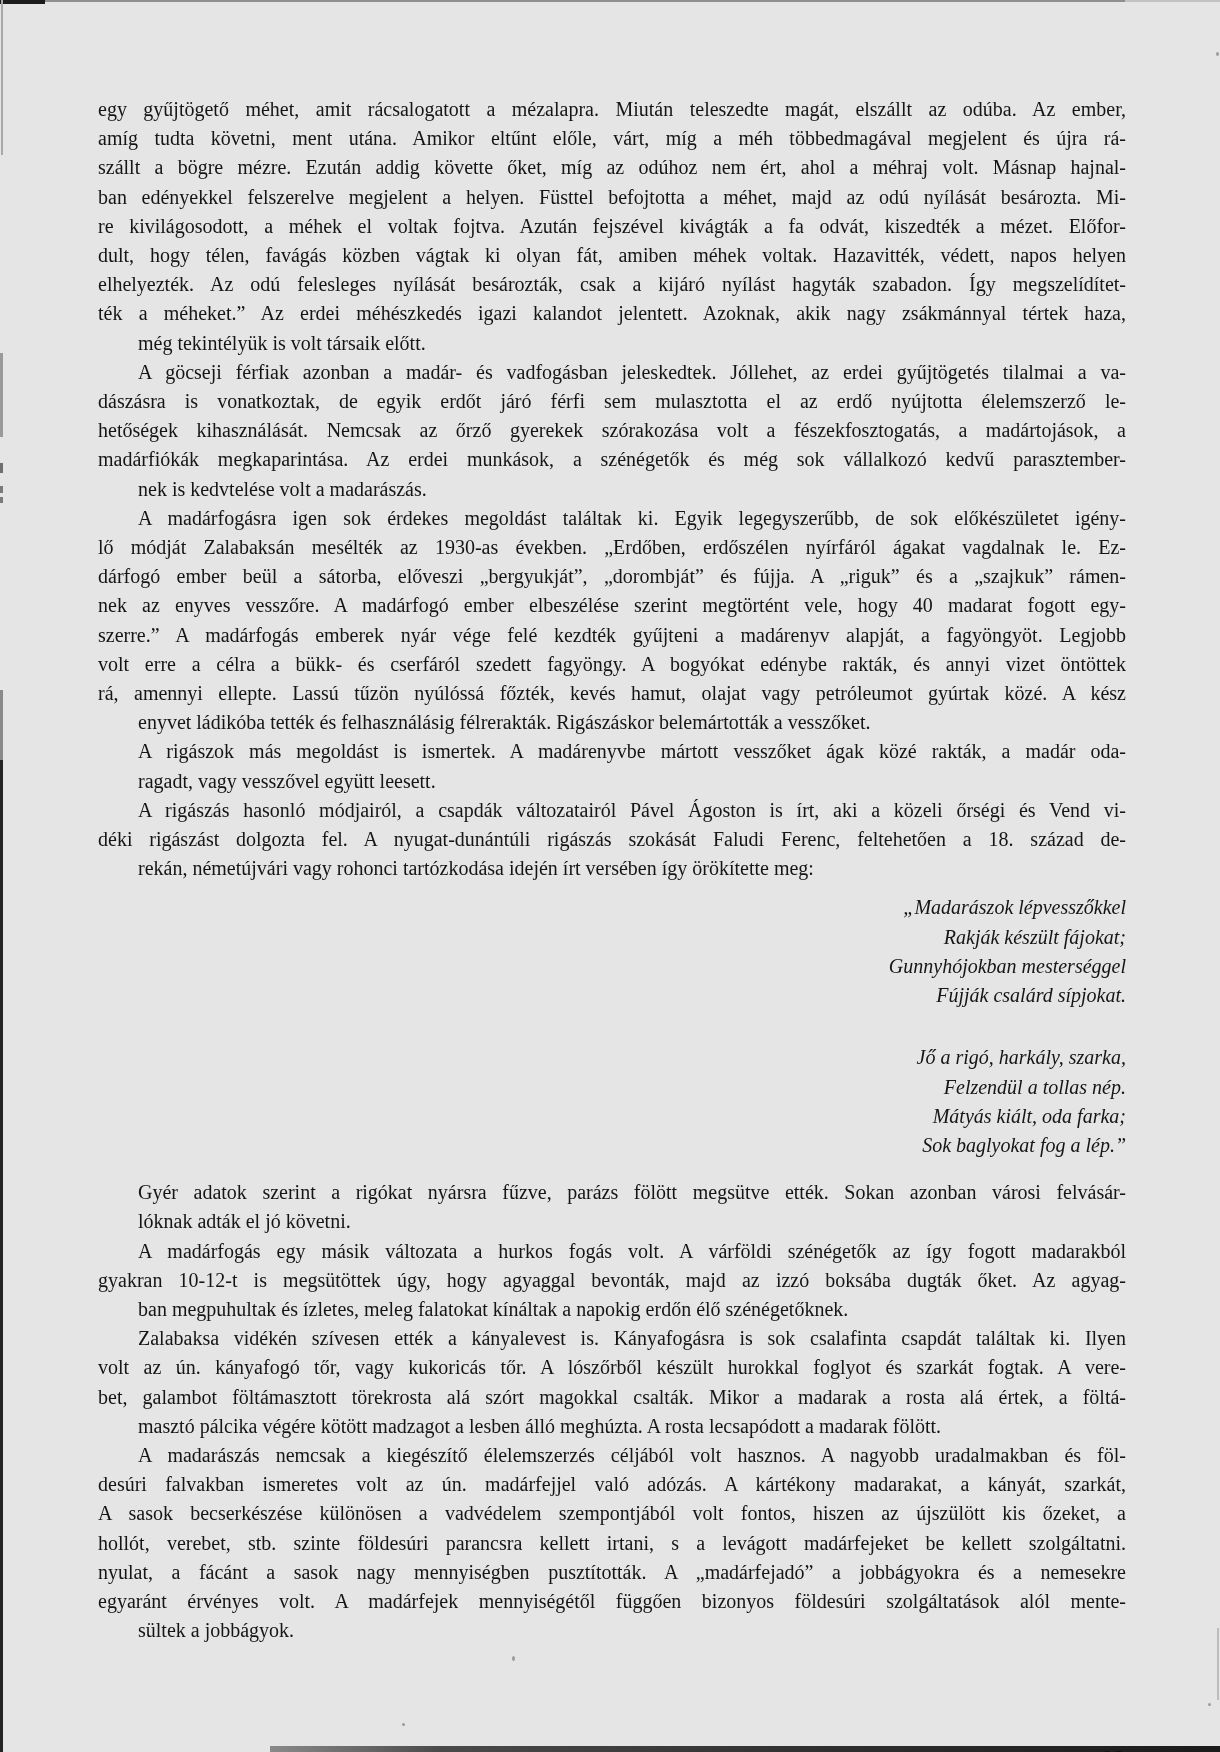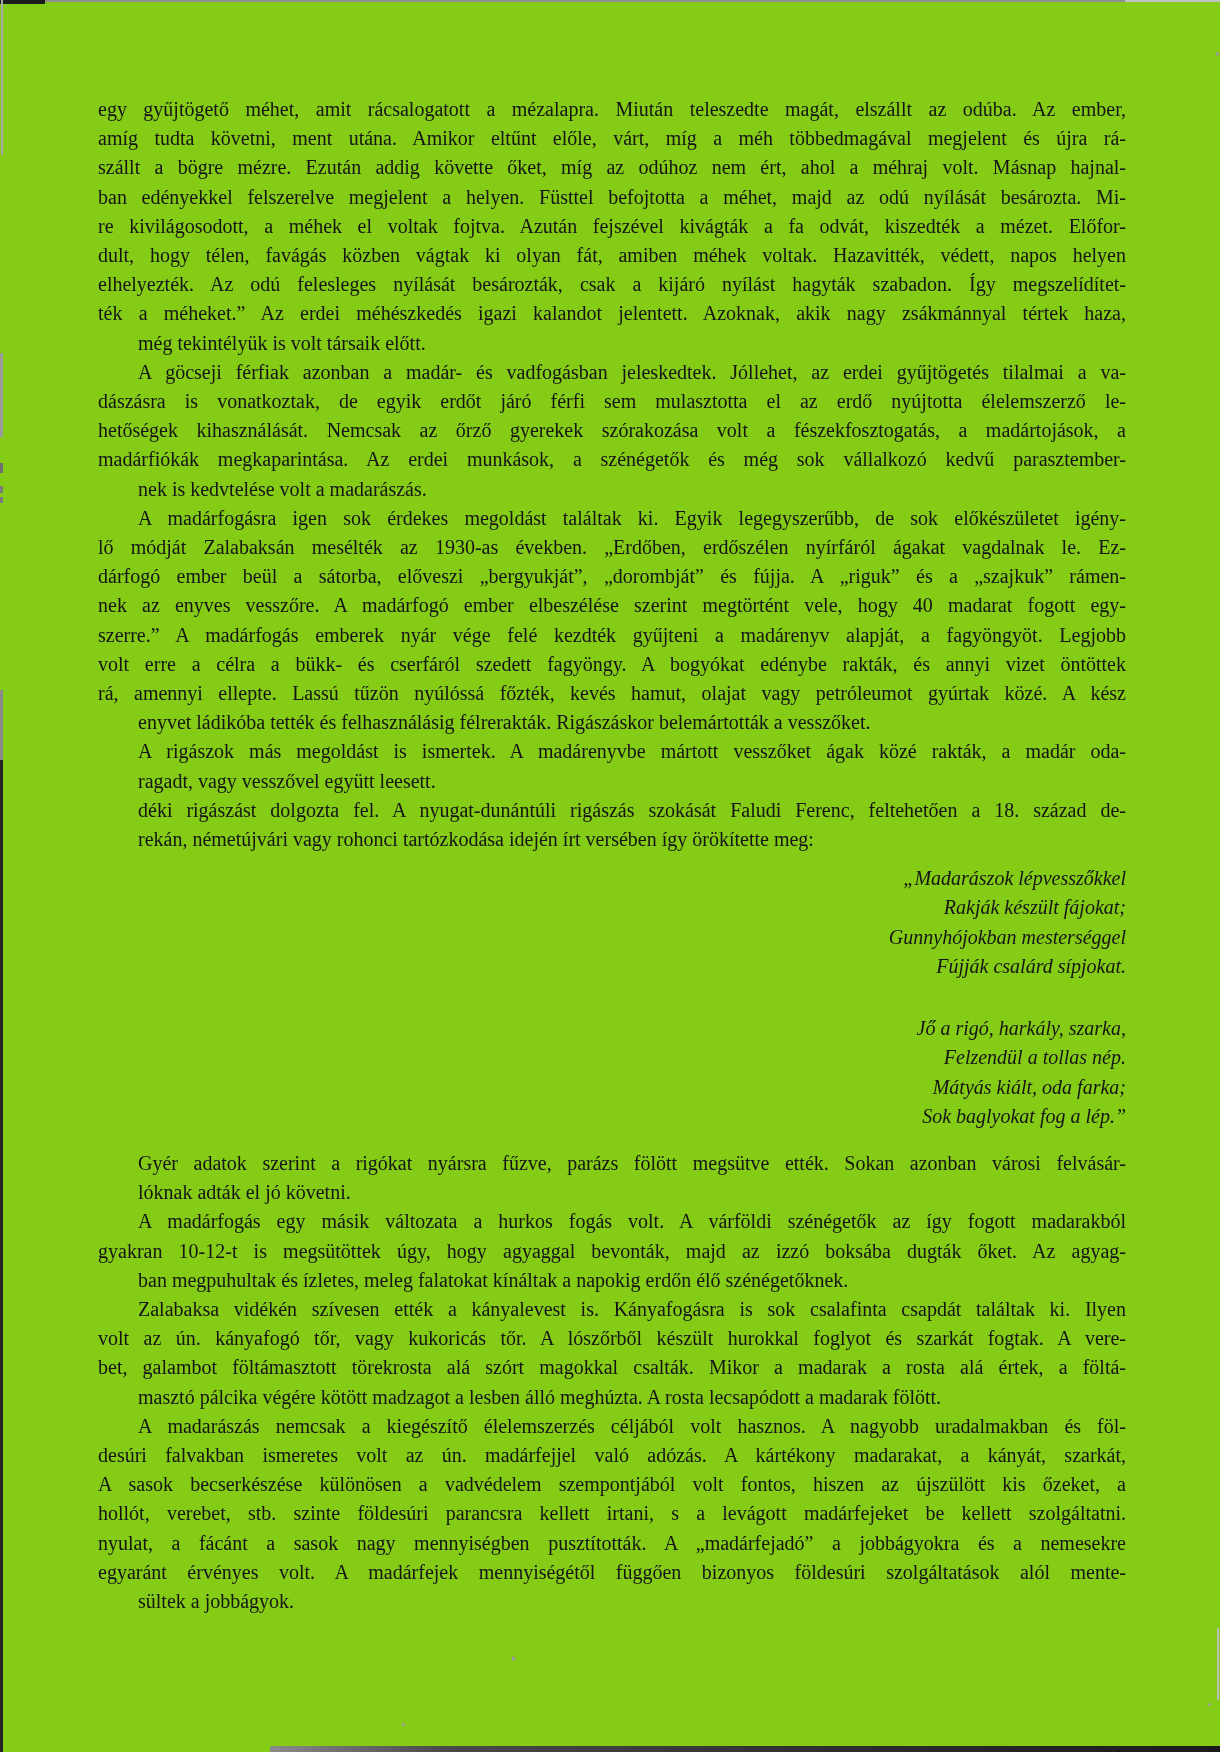--- a/index.html
+++ b/index.html
@@ -1,21 +1,21 @@
 <!DOCTYPE html>
 <html><head>
 <meta charset="utf-8">
 <style>
   html,body{margin:0;padding:0;}
   body{
     width:1220px;height:1752px;position:relative;background:#ffffff;
     font-family:"Liberation Serif","DejaVu Serif",serif;
     overflow:hidden;
   }
-  .page{position:absolute;inset:0;background:#84cc16;}
+  .page{position:absolute;inset:0;background:#e5e5e5;}
   .content{
     position:absolute;left:98px;top:95px;width:1028px;
     color:#151515;font-size:20px;line-height:29.2px;
   }
   .para{margin:0;}
   .pline{text-align:justify;text-align-last:justify;}
   .pline.end{text-align-last:left;margin-left:40px;}
   .para.indent .pline:first-child{text-indent:40px;}
   .verse{margin:10px 0 0 50px;font-style:italic;}
   .verse .vline{text-align:right;}
@@ -95,20 +95,21 @@
         <div class="pline">szerre.” A madárfogás emberek nyár vége felé kezdték gyűjteni a madárenyv alapját, a fagyöngyöt. Legjobb</div>
         <div class="pline">volt erre a célra a bükk- és cserfáról szedett fagyöngy. A bogyókat edénybe rakták, és annyi vizet öntöttek</div>
         <div class="pline">rá, amennyi ellepte. Lassú tűzön nyúlóssá főzték, kevés hamut, olajat vagy petróleumot gyúrtak közé. A kész</div>
         <div class="pline end">enyvet ládikóba tették és felhasználásig félrerakták. Rigászáskor belemártották a vesszőket.</div>
       </div>
       <div class="para indent">
         <div class="pline">A rigászok más megoldást is ismertek. A madárenyvbe mártott vesszőket ágak közé rakták, a madár oda-</div>
         <div class="pline end">ragadt, vagy vesszővel együtt leesett.</div>
       </div>
       <div class="para indent">
+        <div class="pline">A rigászás hasonló módjairól, a csapdák változatairól Pável Ágoston is írt, aki a közeli őrségi és Vend vi-</div>
         <div class="pline">déki rigászást dolgozta fel. A nyugat-dunántúli rigászás szokását Faludi Ferenc, feltehetően a 18. század de-</div>
         <div class="pline end">rekán, németújvári vagy rohonci tartózkodása idején írt versében így örökítette meg:</div>
       </div>
       <div class="verse">
         <div class="vline">„Madarászok lépvesszőkkel</div>
         <div class="vline">Rakják készült fájokat;</div>
         <div class="vline">Gunnyhójokban mesterséggel</div>
         <div class="vline">Fújják csalárd sípjokat.</div>
       </div>
       <div class="verse">

